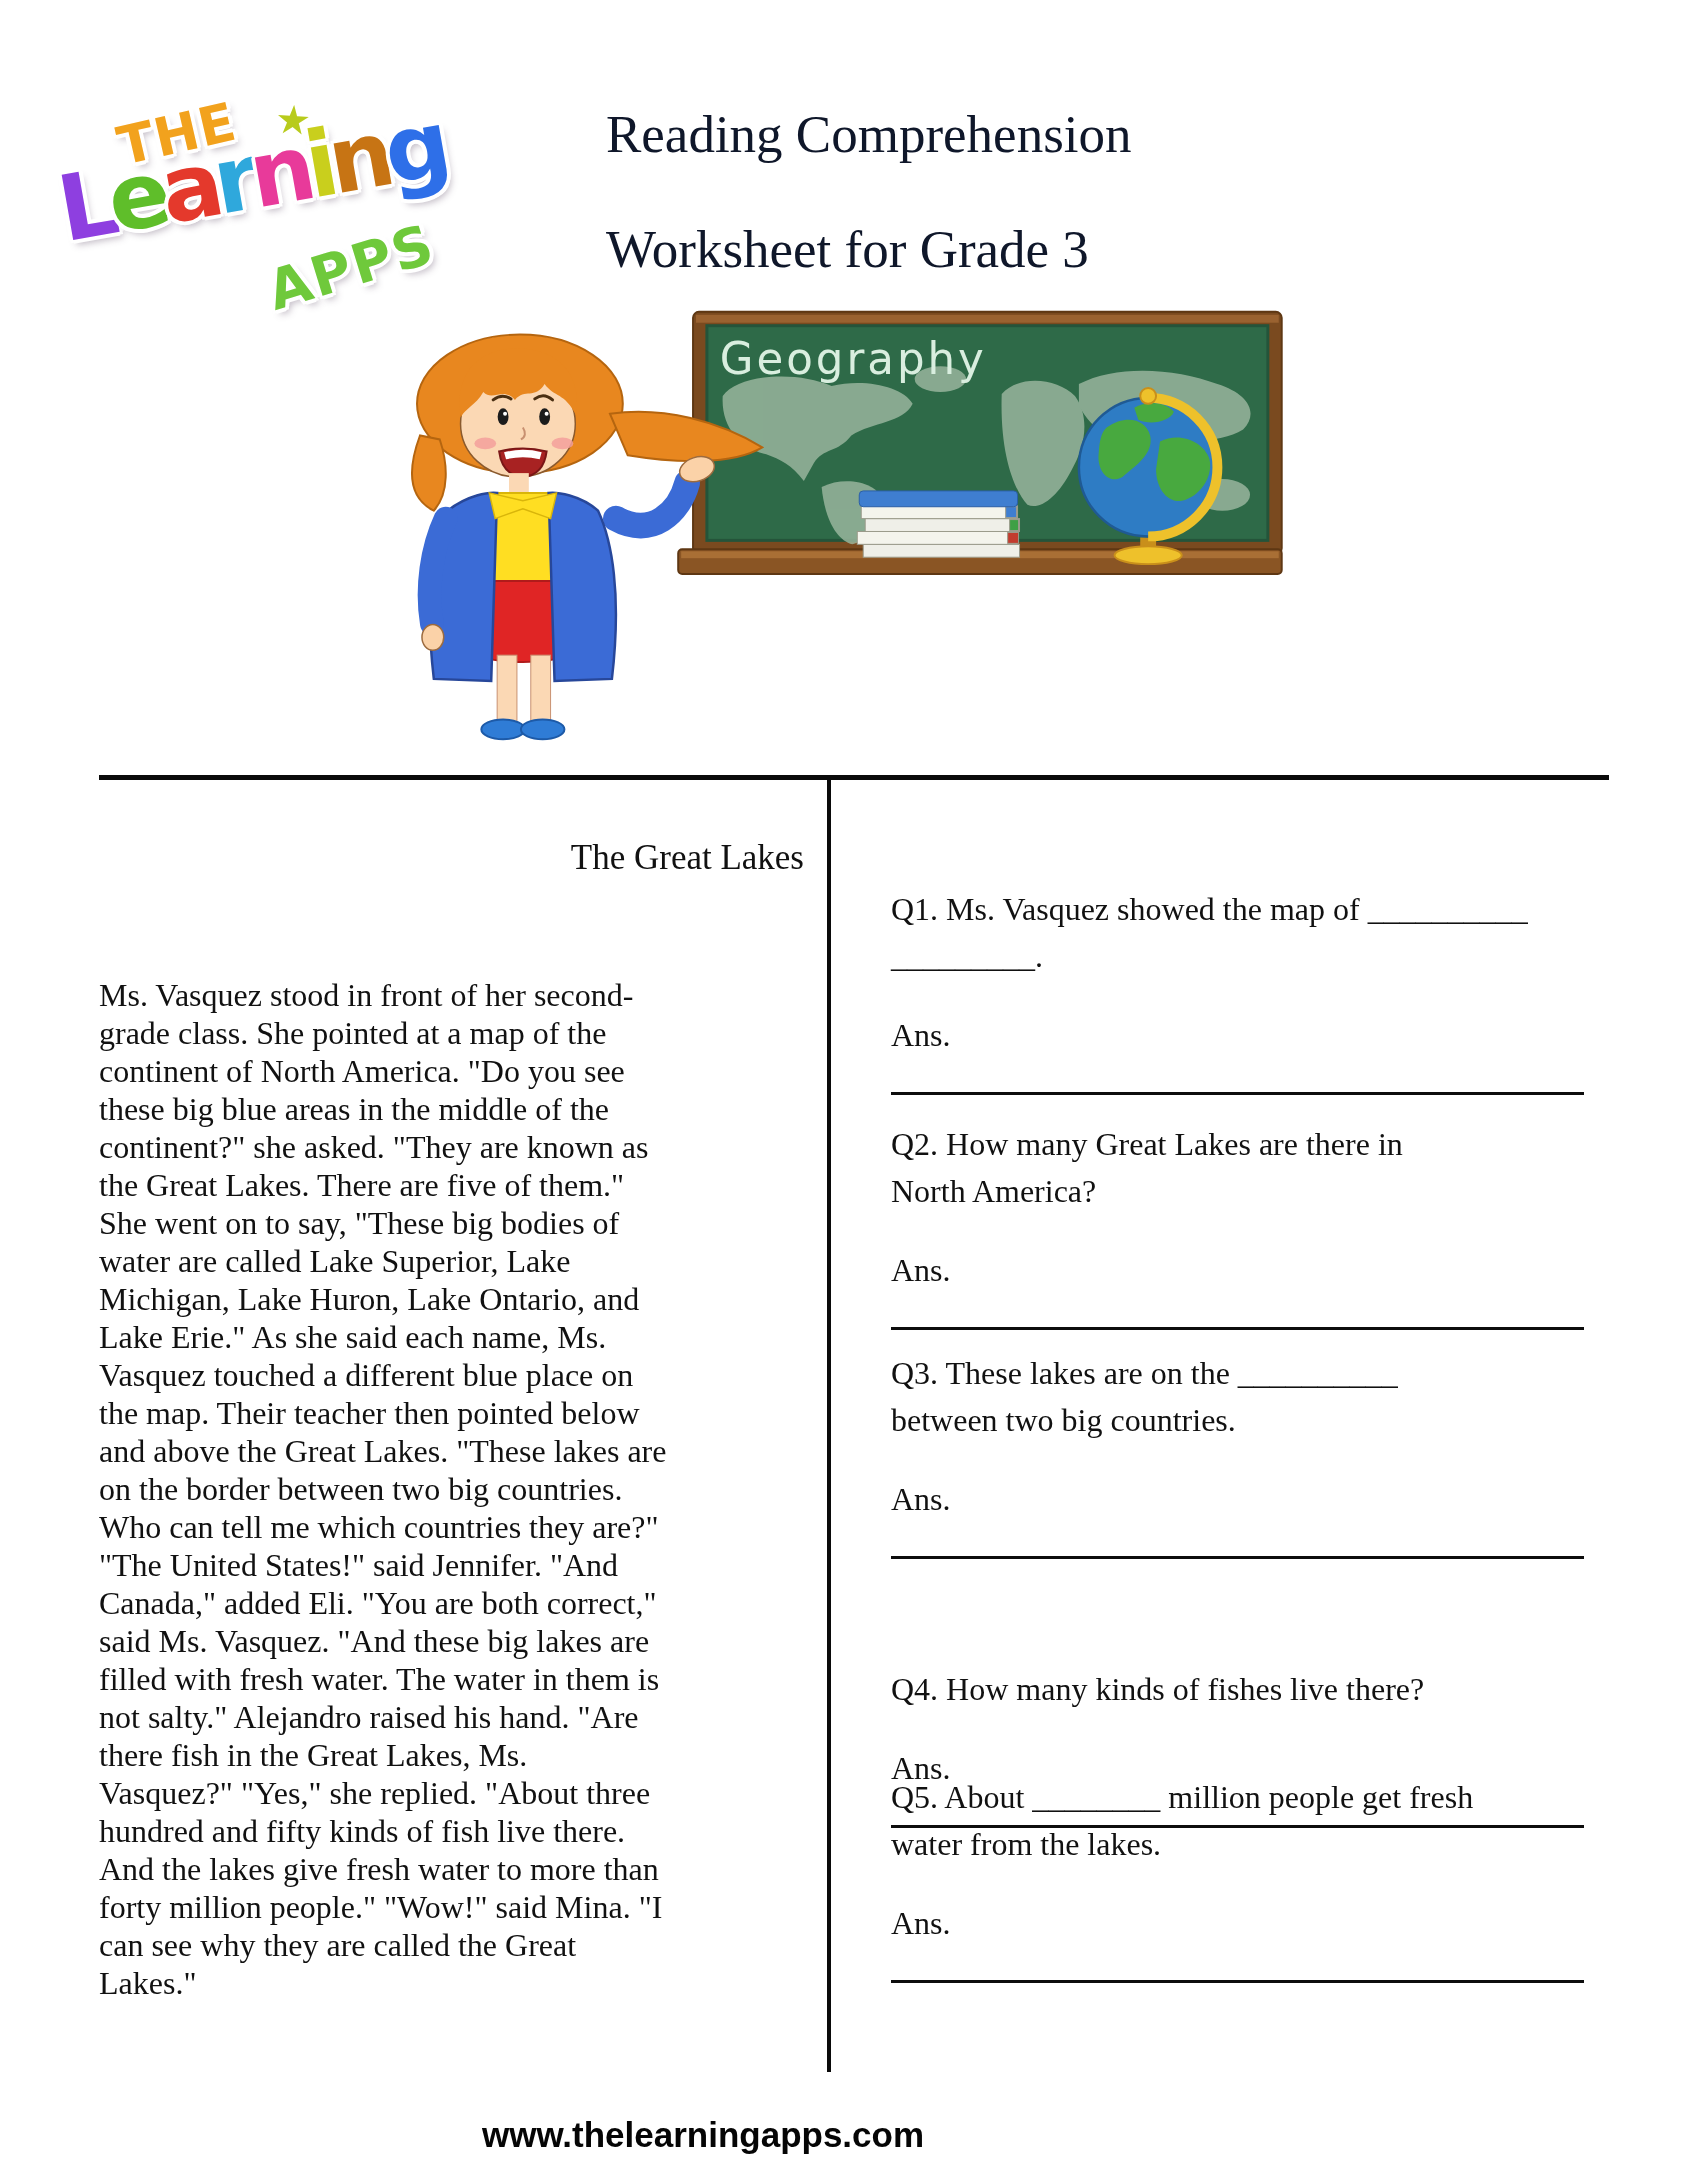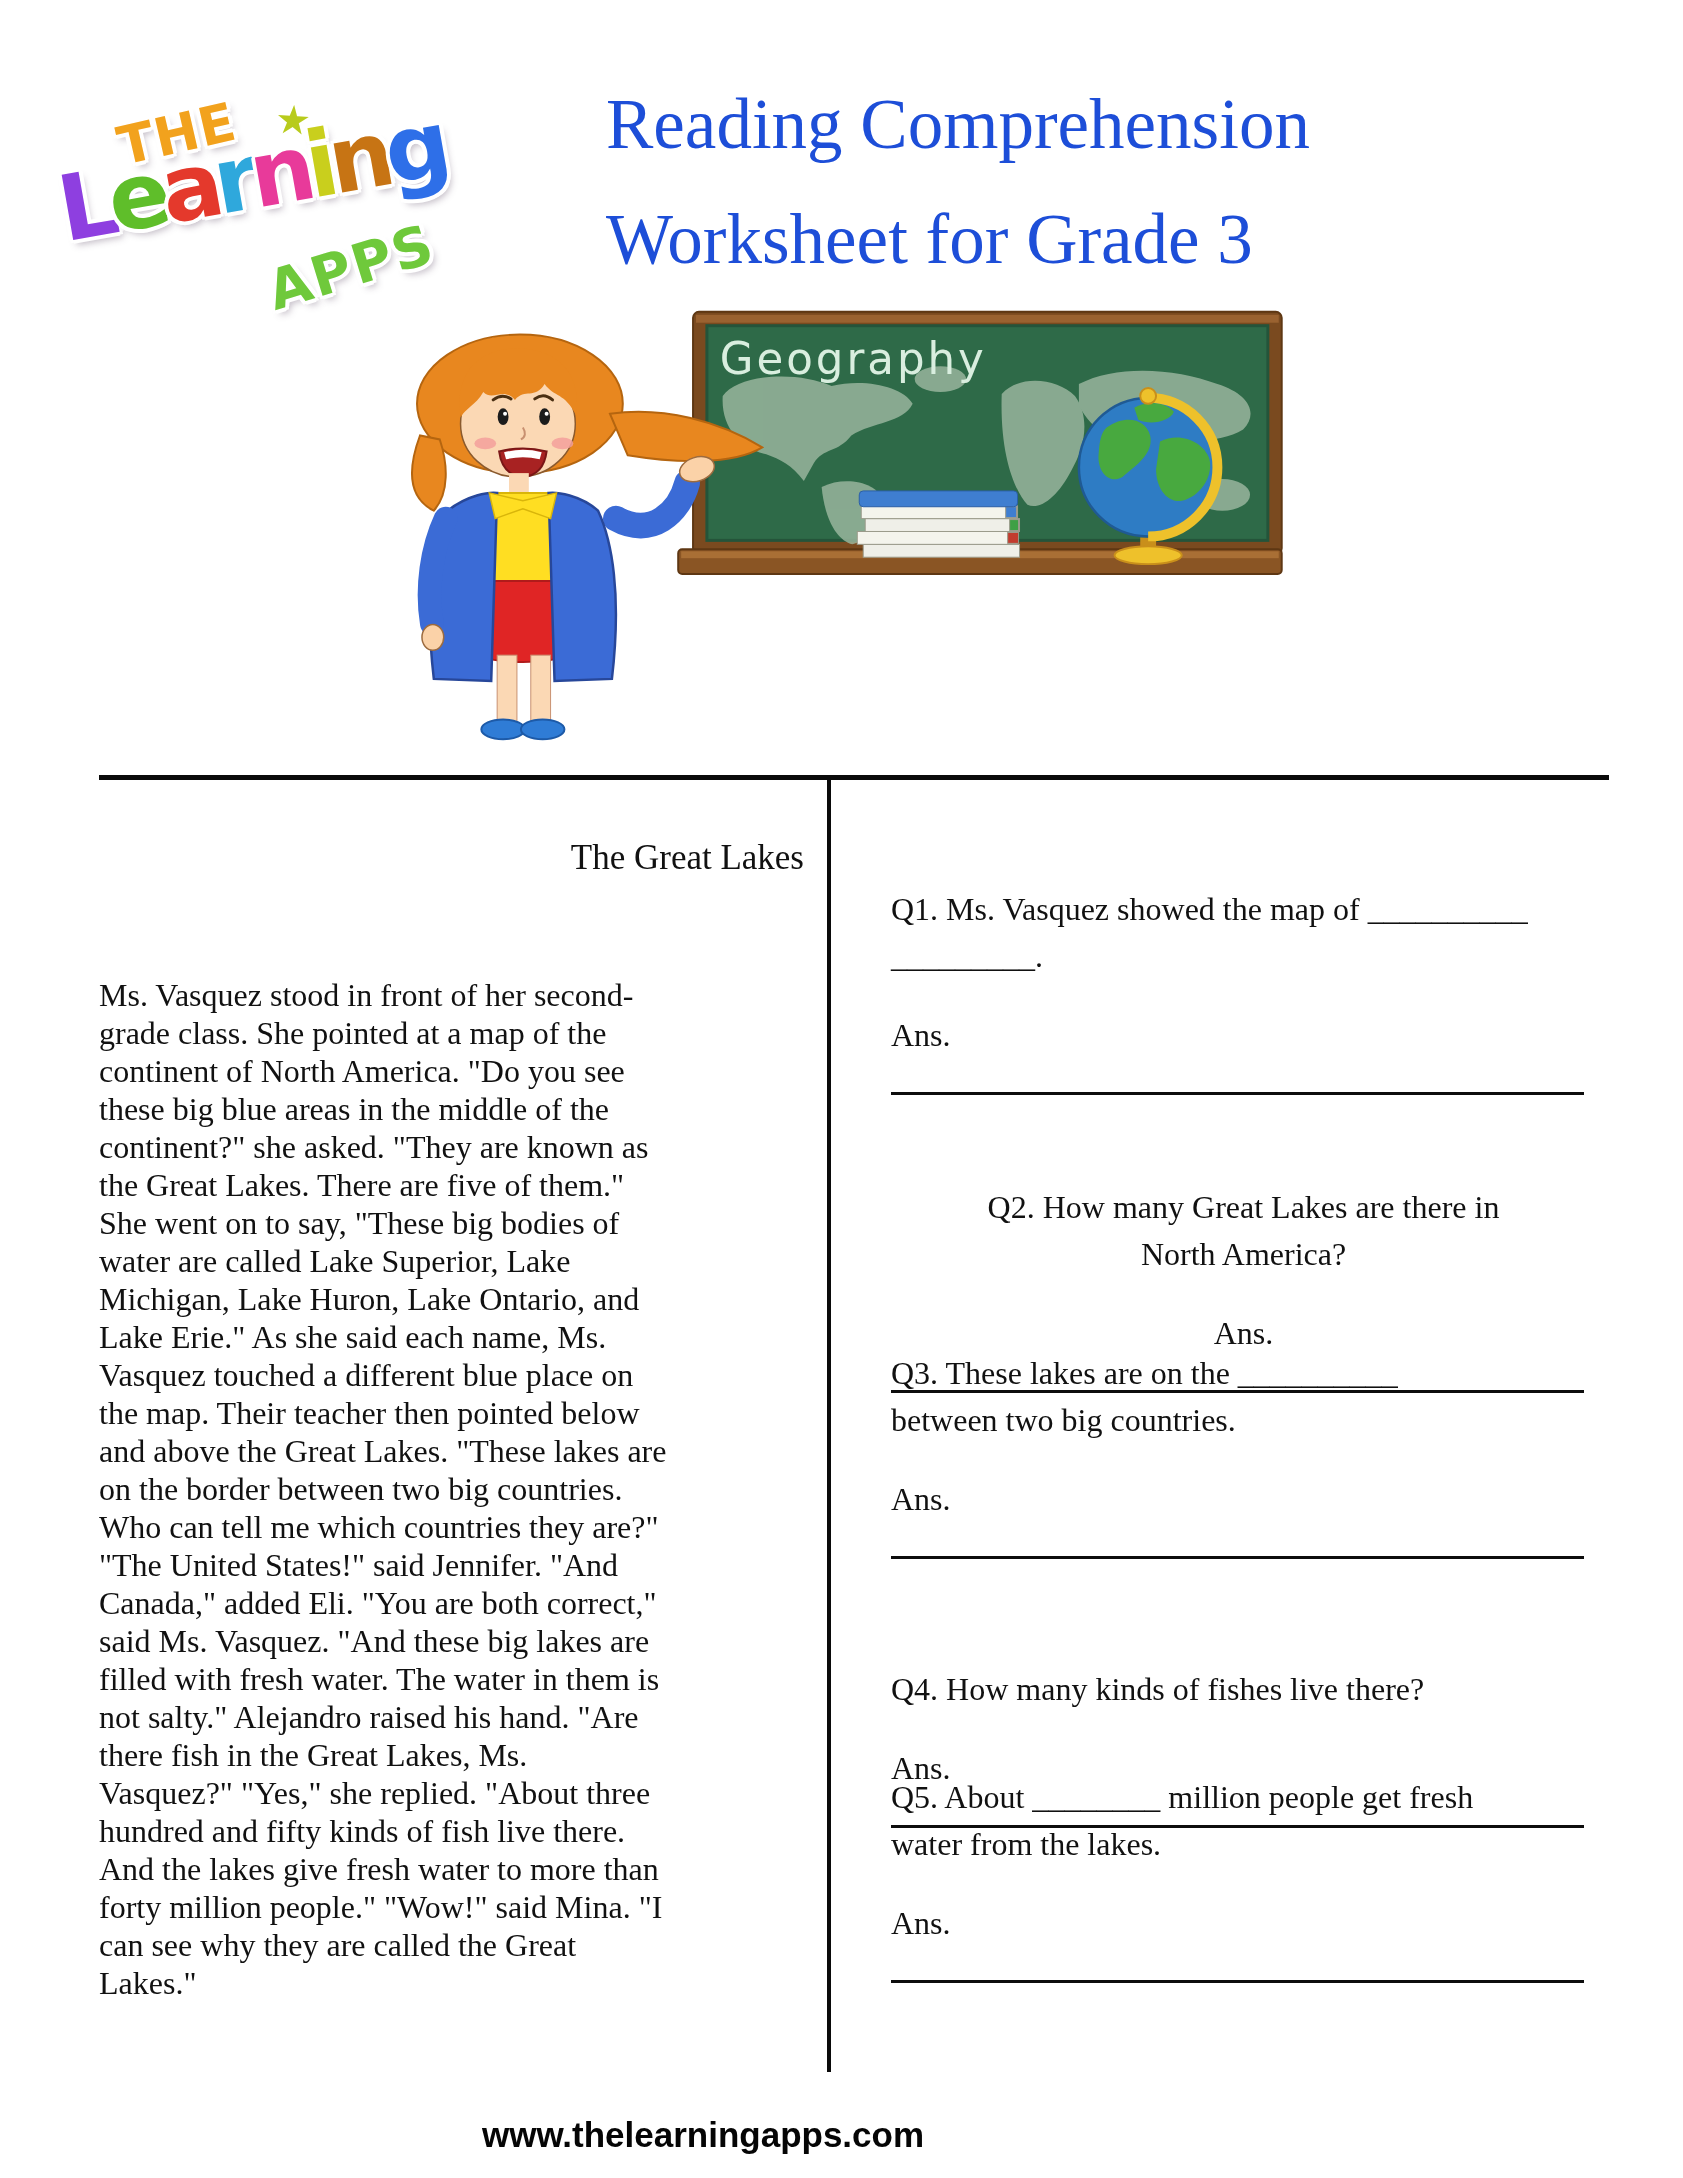--- a/index.html
+++ b/index.html
@@ -12,35 +12,35 @@
              text-shadow:3px 3px 0 #fff,-3px -3px 0 #fff,3px -3px 0 #fff,-3px 3px 0 #fff,
                          0 4px 0 #fff,0 -4px 0 #fff,4px 0 0 #fff,-4px 0 0 #fff,3px 6px 7px rgba(80,60,90,.35);}
   .logo-the{left:71px;top:50px;font-size:53px;letter-spacing:1px;transform:rotate(-3deg);}
   .logo-learning{left:2px;top:83px;font-size:91px;letter-spacing:-8px;white-space:nowrap;}
   .logo-learning span{display:inline-block;}
   .logo-apps{left:194px;top:210px;font-size:55px;letter-spacing:2px;transform:rotate(-7deg);}
   .logo-star{position:absolute;left:228px;top:-20px;font-size:40px;color:#b8cb1c;
              text-shadow:2px 2px 0 #fff,-2px -2px 0 #fff;transform:rotate(14deg);}
 
   
-  .main-title{position:absolute;left:606px;top:67px;font-size:71px;line-height:115px;color:#1d4ed8;}
+  .main-title{position:absolute;left:606px;top:77px;font-size:53px;line-height:115px;color:#0f172a;}
 
   
   .divider-h{position:absolute;left:99px;top:775px;width:1510px;height:5px;background:#0a0a0a;}
   .divider-v{position:absolute;left:827px;top:775px;width:4px;height:1297px;background:#0a0a0a;}
 
   
   .story-title{position:absolute;left:99px;top:838px;width:705px;text-align:right;
                font-size:35px;font-weight:normal;}
   .story-text{position:absolute;left:99px;top:976px;width:738px;font-size:32px;
               line-height:38px;white-space:pre-line;}
 
   
   .q-block{position:absolute;left:891px;width:705px;}
-  .q1{top:886px;} .q2{top:1184px;text-align:center;} .q3{top:1350px;} .q4{top:1666px;} .q5{top:1774px;}
+  .q1{top:886px;} .q2{top:1121px;} .q3{top:1350px;} .q4{top:1666px;} .q5{top:1774px;}
   .q-text{font-size:32px;line-height:47px;white-space:pre-line;}
   .ans-label{margin-top:32px;font-size:32px;line-height:47px;}
   .ans-line{margin-top:33px;width:693px;height:0;border-top:3px solid #0d0d0d;}
 
   
   .footer{position:absolute;left:0;top:2115px;width:1406px;text-align:center;
           font-family:"Liberation Sans", sans-serif;font-weight:bold;font-size:35px;color:#050505;}
 
   
   .illus{position:absolute;left:386px;top:297px;width:901px;height:465px;}

